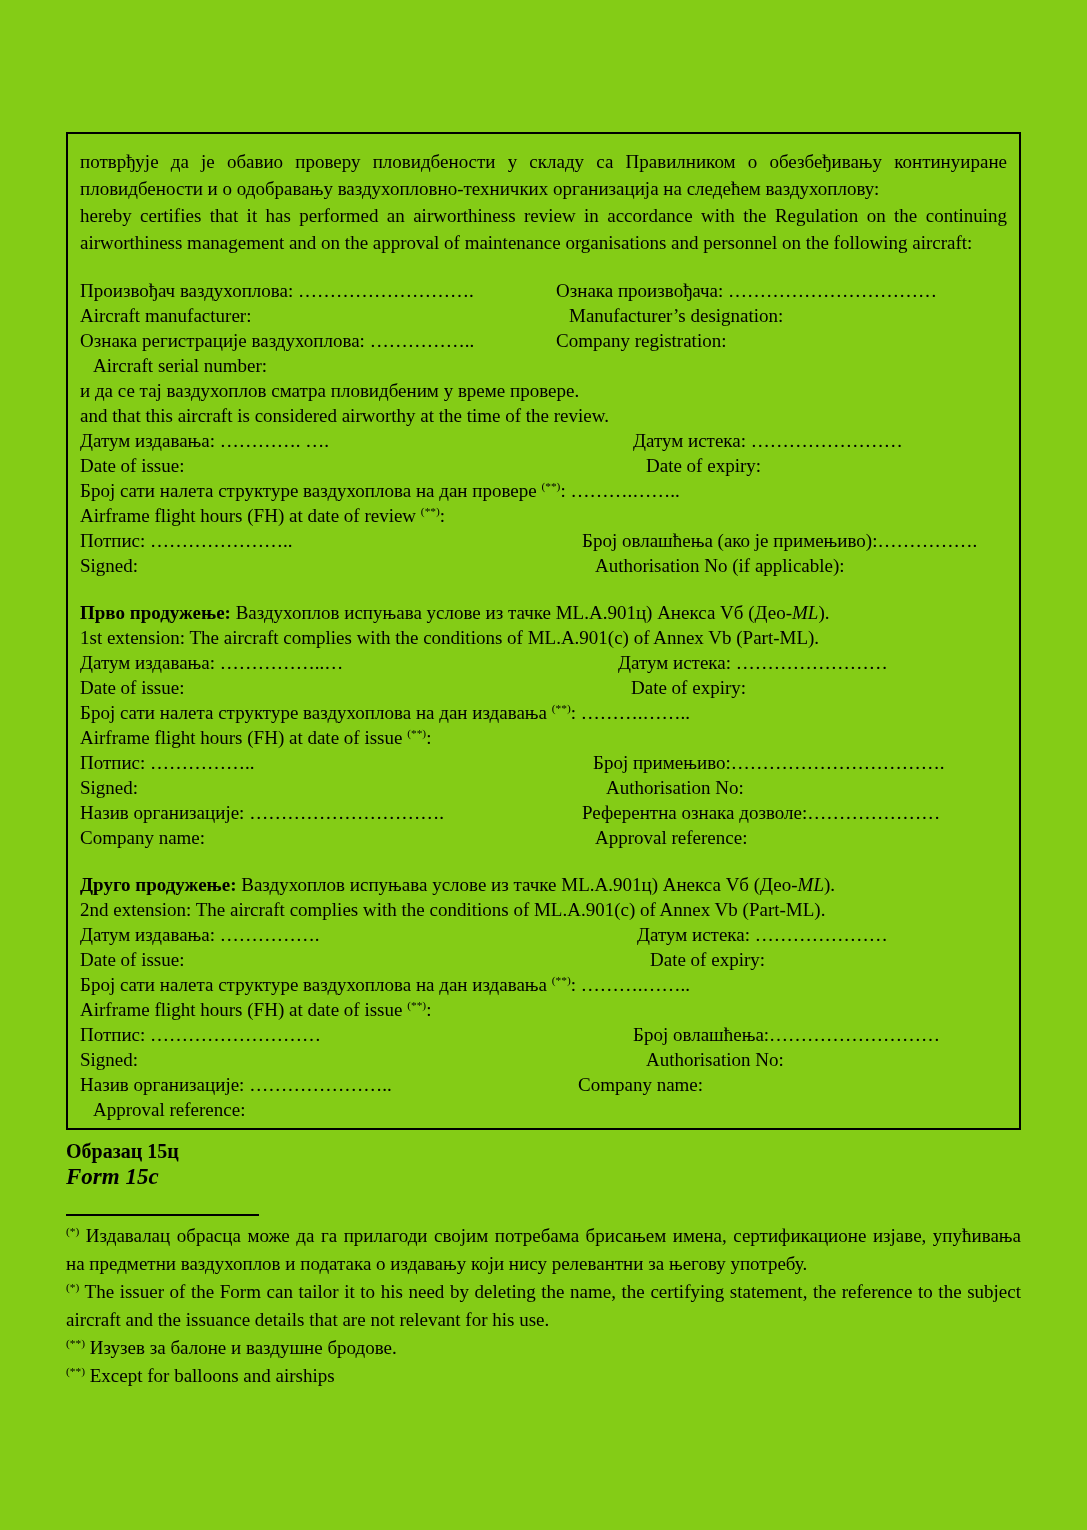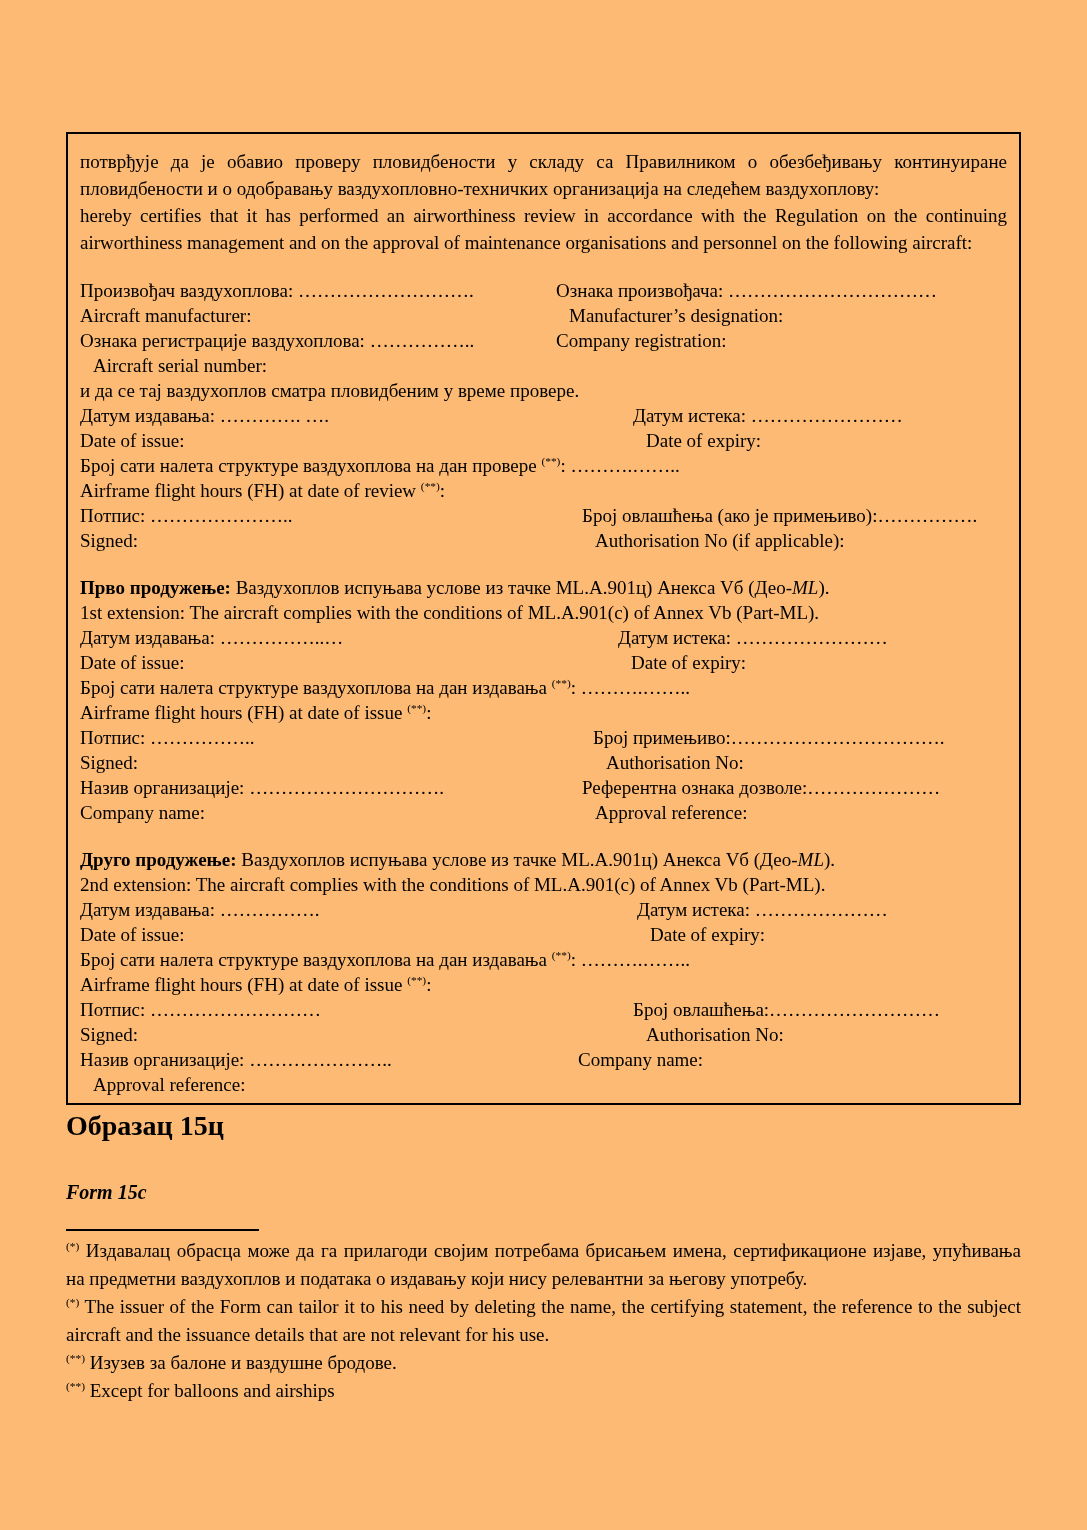--- a/index.html
+++ b/index.html
@@ -1,39 +1,39 @@
 <!DOCTYPE html>
 <html><head>
 <meta charset="utf-8">
 <style>
   html,body{margin:0;padding:0;background:#fff;}
   .page{
     width:1087px;height:1530px;box-sizing:border-box;
     padding:132px 66px 0 66px;
     font-family:"Liberation Serif",serif;
-    font-size:19px;color:#000;background:#fdba74;
+    font-size:19px;color:#000;background:#84cc16;
   }
   .box{
     border:2px solid #000;
     padding:14px 12px 6px 12px;
     line-height:25px;
   }
   p{margin:0;}
   .just{text-align:justify;}
   .italic{}
   .intro{line-height:27px;}
   .gap{margin-top:22px;}
   .pair{display:grid;grid-template-columns:var(--c) 1fr;}
   .pair>span{display:block;}
   .indent{padding-left:13px;}
   sup{font-size:0.6em;line-height:0;vertical-align:super;}
   b{font-weight:bold;}
   i{font-style:italic;}
-  .form-label{font-weight:bold;font-size:28px;margin-top:8px;line-height:26px;}
-  .form-label-en{font-weight:bold;font-style:italic;font-size:20px;line-height:26px;margin-top:40px;}
+  .form-label{font-weight:bold;font-size:20px;margin-top:8px;line-height:26px;}
+  .form-label-en{font-weight:bold;font-style:italic;font-size:23px;line-height:26px;}
   .fn-rule{width:193px;border:0;border-top:2px solid #000;margin:24px 0 6px 0;height:0;}
   .fn{line-height:28px;}
 </style>
 </head>
 <body>
 
 <div class="page">
 
   <div class="box">
 
@@ -47,20 +47,21 @@
       <span class="italic indent">Manufacturer’s designation:</span>
     </div>
 
     <div class="pair" style="--c:476px">
       <span>Ознака регистрације ваздухоплова: ……………..</span>
       <span class="italic">Company registration:</span>
       <span class="italic indent">Aircraft serial number:</span>
     </div>
 
     <p>и да се тај ваздухоплов сматра пловидбеним у време провере.</p>
+    <p class="italic">and that this aircraft is considered airworthy at the time of the review.</p>
 
     <div class="pair" style="--c:553px">
       <span>Датум издавања: …………. ….</span>
       <span>Датум истека: ……………………</span>
       <span class="italic">Date of issue:</span>
       <span class="italic indent">Date of expiry:</span>
     </div>
 
     <p><span>Број сати налета структуре ваздухоплова на дан провере </span><sup>(**)</sup><span>: ……….……..</span></p>
     <p class="italic"><span>Airframe flight hours (FH) at date of review </span><sup>(**)</sup><span>:</span></p>

